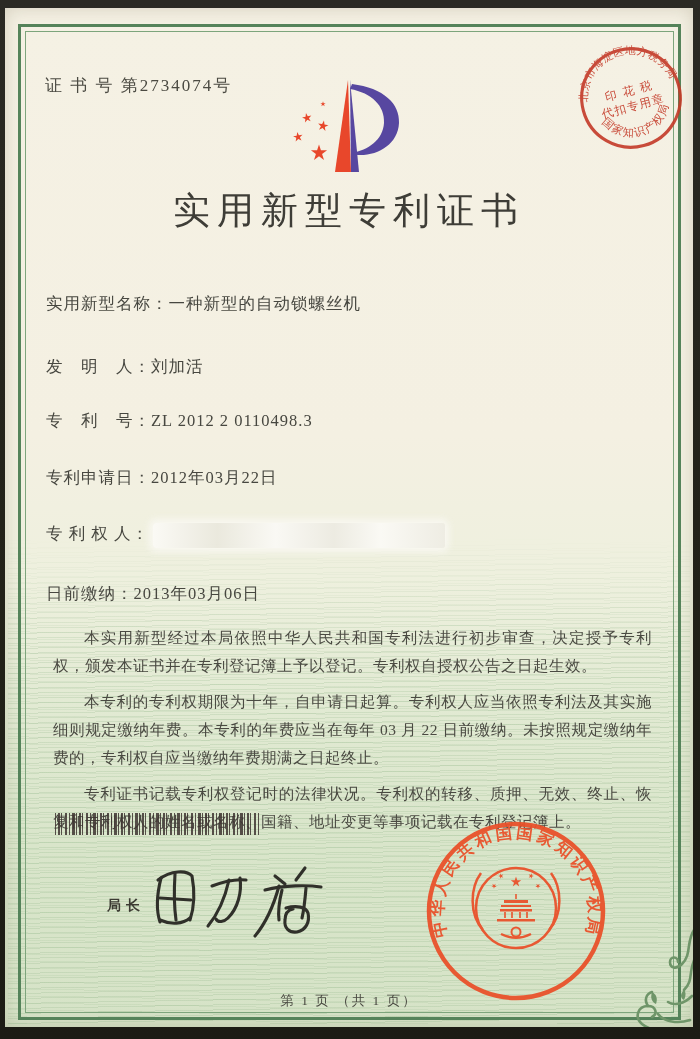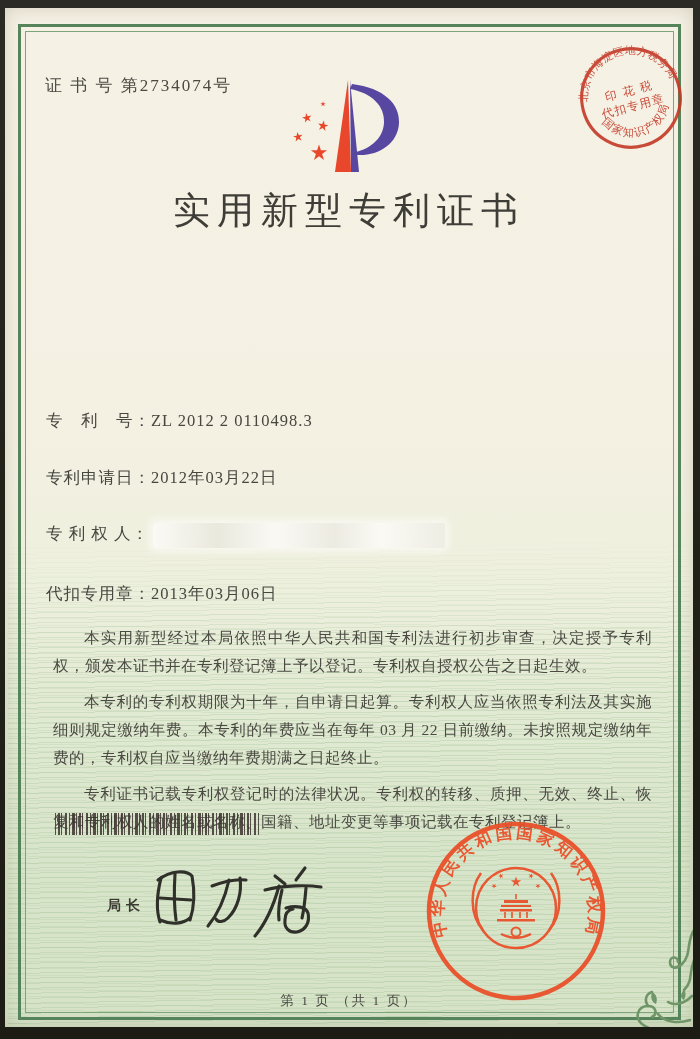--- a/index.html
+++ b/index.html
@@ -88,26 +88,28 @@
     </text>
     <text x="50" y="47" font-size="10.5" fill="#c43a28" text-anchor="middle" letter-spacing="1.5">印 花 税</text>
     <text x="50" y="61" font-size="10.5" fill="#c43a28" text-anchor="middle" letter-spacing="1">代扣专用章</text>
     <text font-size="10" fill="#c43a28" letter-spacing="1">
       <textPath href="#ts-bot" startOffset="50%" text-anchor="middle">国家知识产权局</textPath>
     </text>
   </svg>
 
   <div class="title">实用新型专利证书</div>
 
+  <div class="field f1">实用新型名称：一种新型的自动锁螺丝机</div>
+  <div class="field f2">发　明　人：刘加活</div>
   <div class="field f3">专　利　号：ZL 2012 2 0110498.3</div>
   <div class="field f4">专利申请日：2012年03月22日</div>
   <div class="field f5">
     <span>专 利 权 人：</span><span class="redacted"></span>
   </div>
-  <div class="field f6">代扣专用章：2013年03月06日</div>
+  <div class="field f6">日前缴纳：2013年03月06日</div>
 
   <div class="paras">
     <p>本实用新型经过本局依照中华人民共和国专利法进行初步审查，决定授予专利权，颁发本证书并在专利登记簿上予以登记。专利权自授权公告之日起生效。</p>
     <p>本专利的专利权期限为十年，自申请日起算。专利权人应当依照专利法及其实施细则规定缴纳年费。本专利的年费应当在每年 03 月 22 日前缴纳。未按照规定缴纳年费的，专利权自应当缴纳年费期满之日起终止。</p>
     <p>专利证书记载专利权登记时的法律状况。专利权的转移、质押、无效、终止、恢复和专利权人的姓名或名称、国籍、地址变更等事项记载在专利登记簿上。</p>
   </div>
 
   <div class="barcode"></div>
 
   <div class="sig-label">局长</div>

